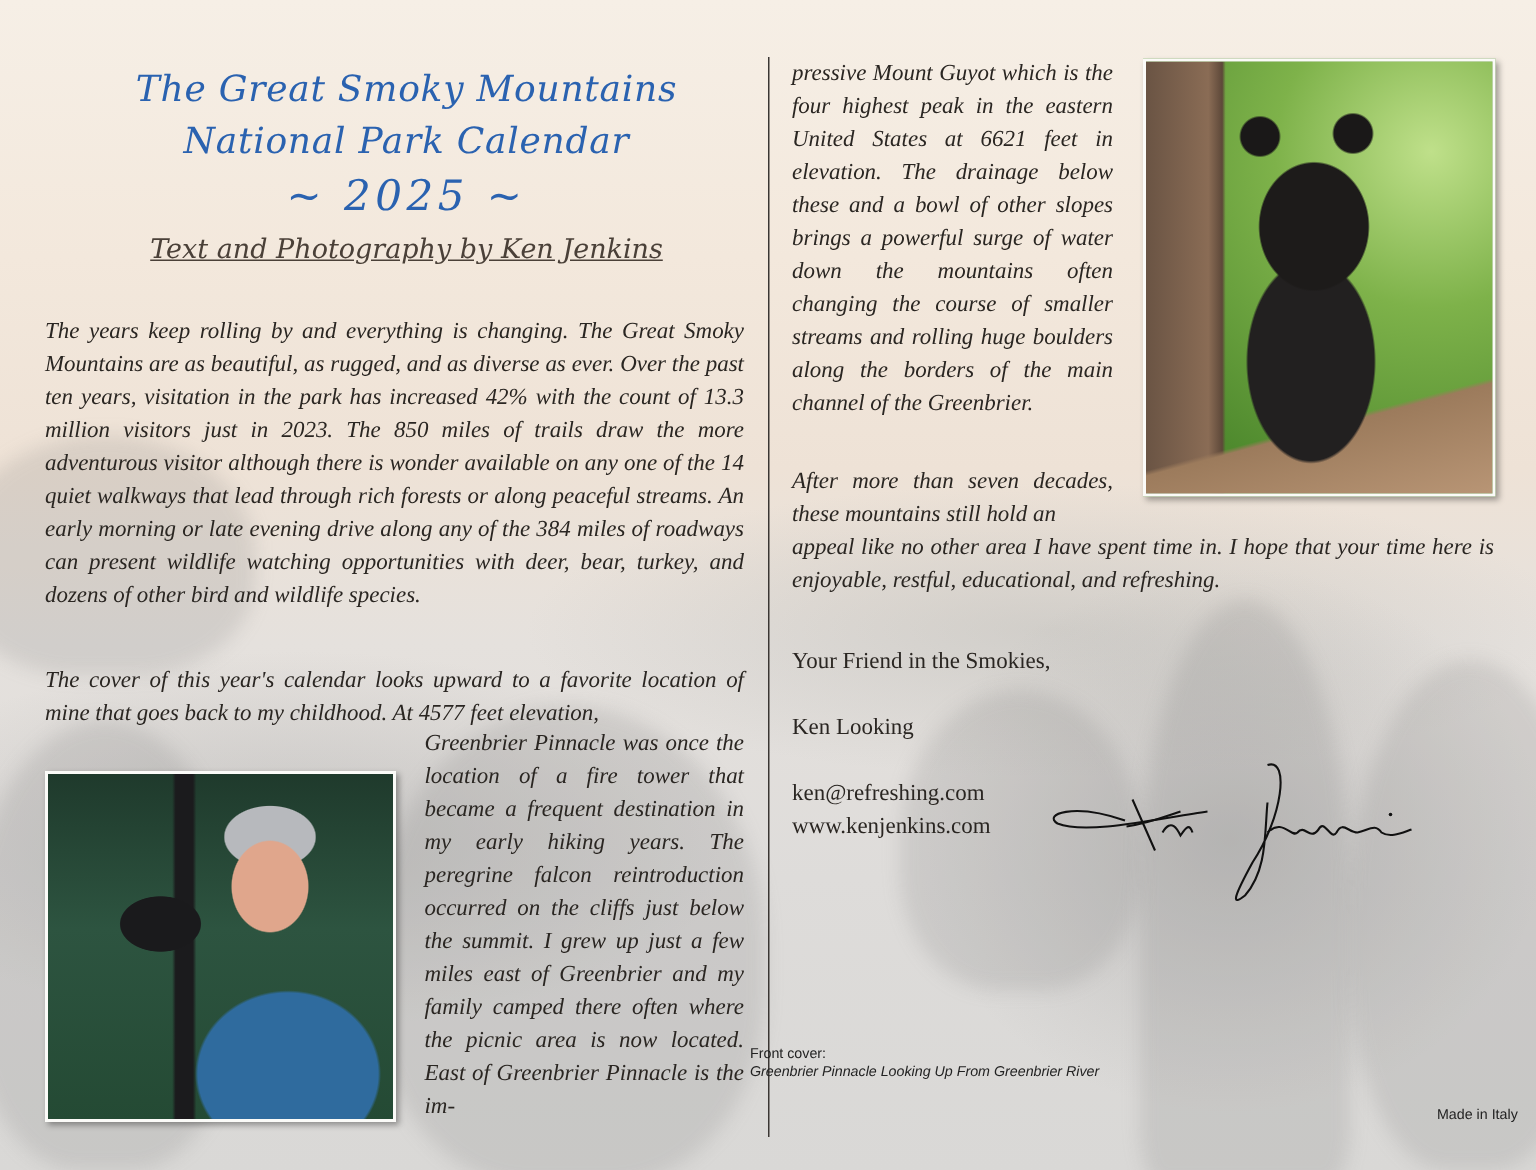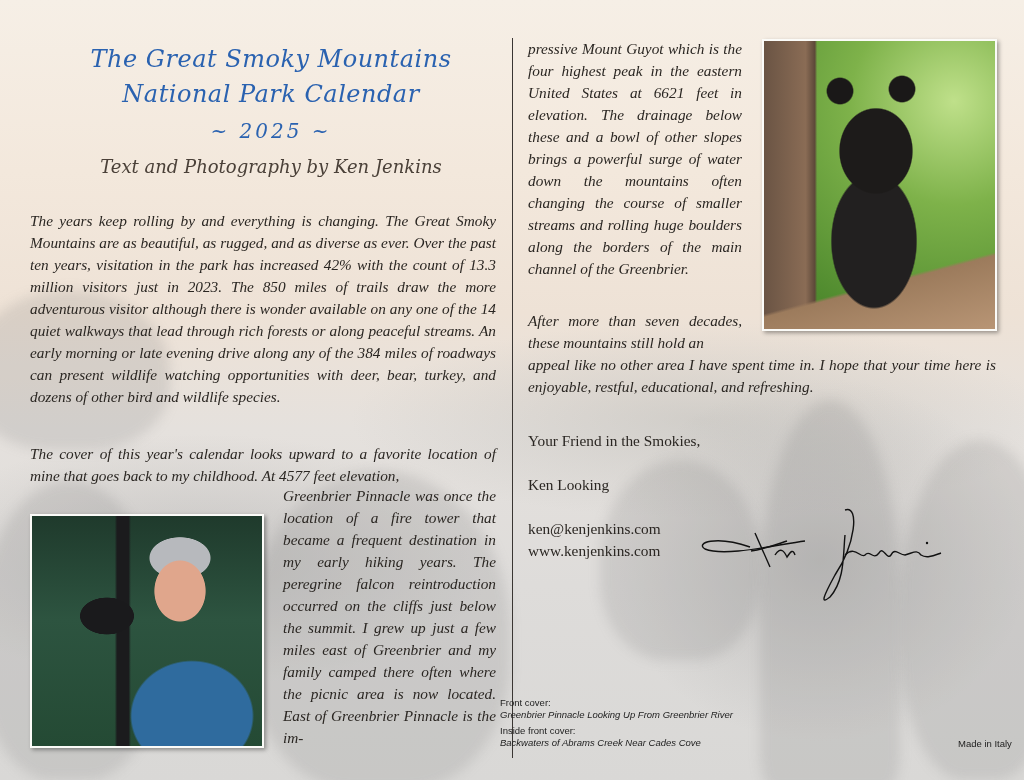--- a/index.html
+++ b/index.html
@@ -19,24 +19,24 @@
   .tree {
     position: absolute; border-radius: 50% 50% 40% 40%;
     background: rgba(120,120,120,0.18); filter: blur(6px);
   }
 
   .title-block { position: absolute; left: 36px; top: 42px; width: 470px; text-align: center; }
   .title-line {
     font-family: "DejaVu Serif", "Liberation Serif", serif; font-style: italic;
     color: #2a62b0; font-size: 24px; line-height: 35px; letter-spacing: 0.5px;
   }
-  .title-year { font-size: 20px; line-height: 38px; letter-spacing: 3px; }
+  .title-year { font-size: 28px; line-height: 38px; letter-spacing: 3px; }
   .byline {
     font-family: "DejaVu Serif", "Liberation Serif", serif; font-style: italic;
-    color: #4a4038; font-size: 18px; line-height: 30px; margin-top: 2px;
+    color: #4a4038; font-size: 18px; line-height: 30px; margin-top: 2px; text-decoration: underline;
   }
 
   .body-text {
     position: absolute; font-family: "Liberation Serif", "DejaVu Serif", serif; font-style: italic;
     font-size: 15.3px; line-height: 22px; text-align: justify; color: #2a2622;
     margin: 0;
   }
 
   .divider { position: absolute; left: 512px; top: 38px; width: 1px; height: 720px; background: #3a3633; }
 
@@ -105,36 +105,32 @@
   <div class="divider"></div>
 
   <p class="body-text" style="left:528px; top:38px; width:214px;">pressive Mount Guyot which is the four highest peak in the eastern United States at 6621 feet in elevation.  The drainage below these and a bowl of other slopes brings a powerful surge of water down the mountains often changing the course of smaller streams and rolling huge boulders along the borders of the main channel of the Greenbrier.</p>
   <p class="body-text" style="left:528px; top:310px; width:214px;">After more than seven decades, these mountains still hold an</p>
   <p class="body-text" style="left:528px; top:354px; width:468px;">appeal like no other area I have spent time in.  I hope that your time here is enjoyable, restful, educational, and refreshing.</p>
 
   <div class="photo photo-bear"></div>
 
   <div class="closing" style="top:430px;">Your Friend in the Smokies,</div>
   <div class="closing" style="top:474px;">Ken Looking</div>
-  <div class="closing" style="top:518px;">ken@kenjenkins.com</div>
+  <div class="closing" style="top:518px;">ken@refreshing.com</div>
   <div class="closing" style="top:540px;">www.kenjenkins.com</div>
 
   <svg class="signature" viewBox="0 0 260 100">
     <path d="M55 42 C 20 30, 0 38, 10 44 C 30 52, 80 40, 110 36" fill="none" stroke="#111" stroke-width="1.4"></path>
     <path d="M60 28 L 75 62 M 56 46 C 70 44, 80 40, 92 36 M 80 50 C 86 40, 90 48, 92 52 C 96 46, 98 44, 100 50" fill="none" stroke="#111" stroke-width="1.4"></path>
     <path d="M150 5 C 165 0, 160 40, 140 70 C 128 92, 125 100, 135 92 C 150 75, 148 50, 150 30" fill="none" stroke="#111" stroke-width="1.4"></path>
     <path d="M150 50 C 160 40, 166 54, 170 50 C 175 44, 178 56, 184 48 C 188 40, 192 56, 196 50 C 200 42, 204 50, 210 50 C 218 48, 222 44, 226 50 C 232 54, 240 50, 246 48" fill="none" stroke="#111" stroke-width="1.4"></path>
     <circle cx="232" cy="38" r="1.2" fill="#111"></circle>
   </svg>
 
   <div class="caption-block">
     <div class="caption-group">
       <div class="caption-label">Front cover:</div>
       <div class="caption-value">Greenbrier Pinnacle Looking Up From Greenbrier River</div>
     </div>
-    <div class="caption-group">
-      <div class="caption-label">Inside front cover:</div>
-      <div class="caption-value">Backwaters of Abrams Creek Near Cades Cove</div>
-    </div>
   </div>
   <div class="made-in">Made in Italy</div>
 
 </div>
 
 </body></html>

